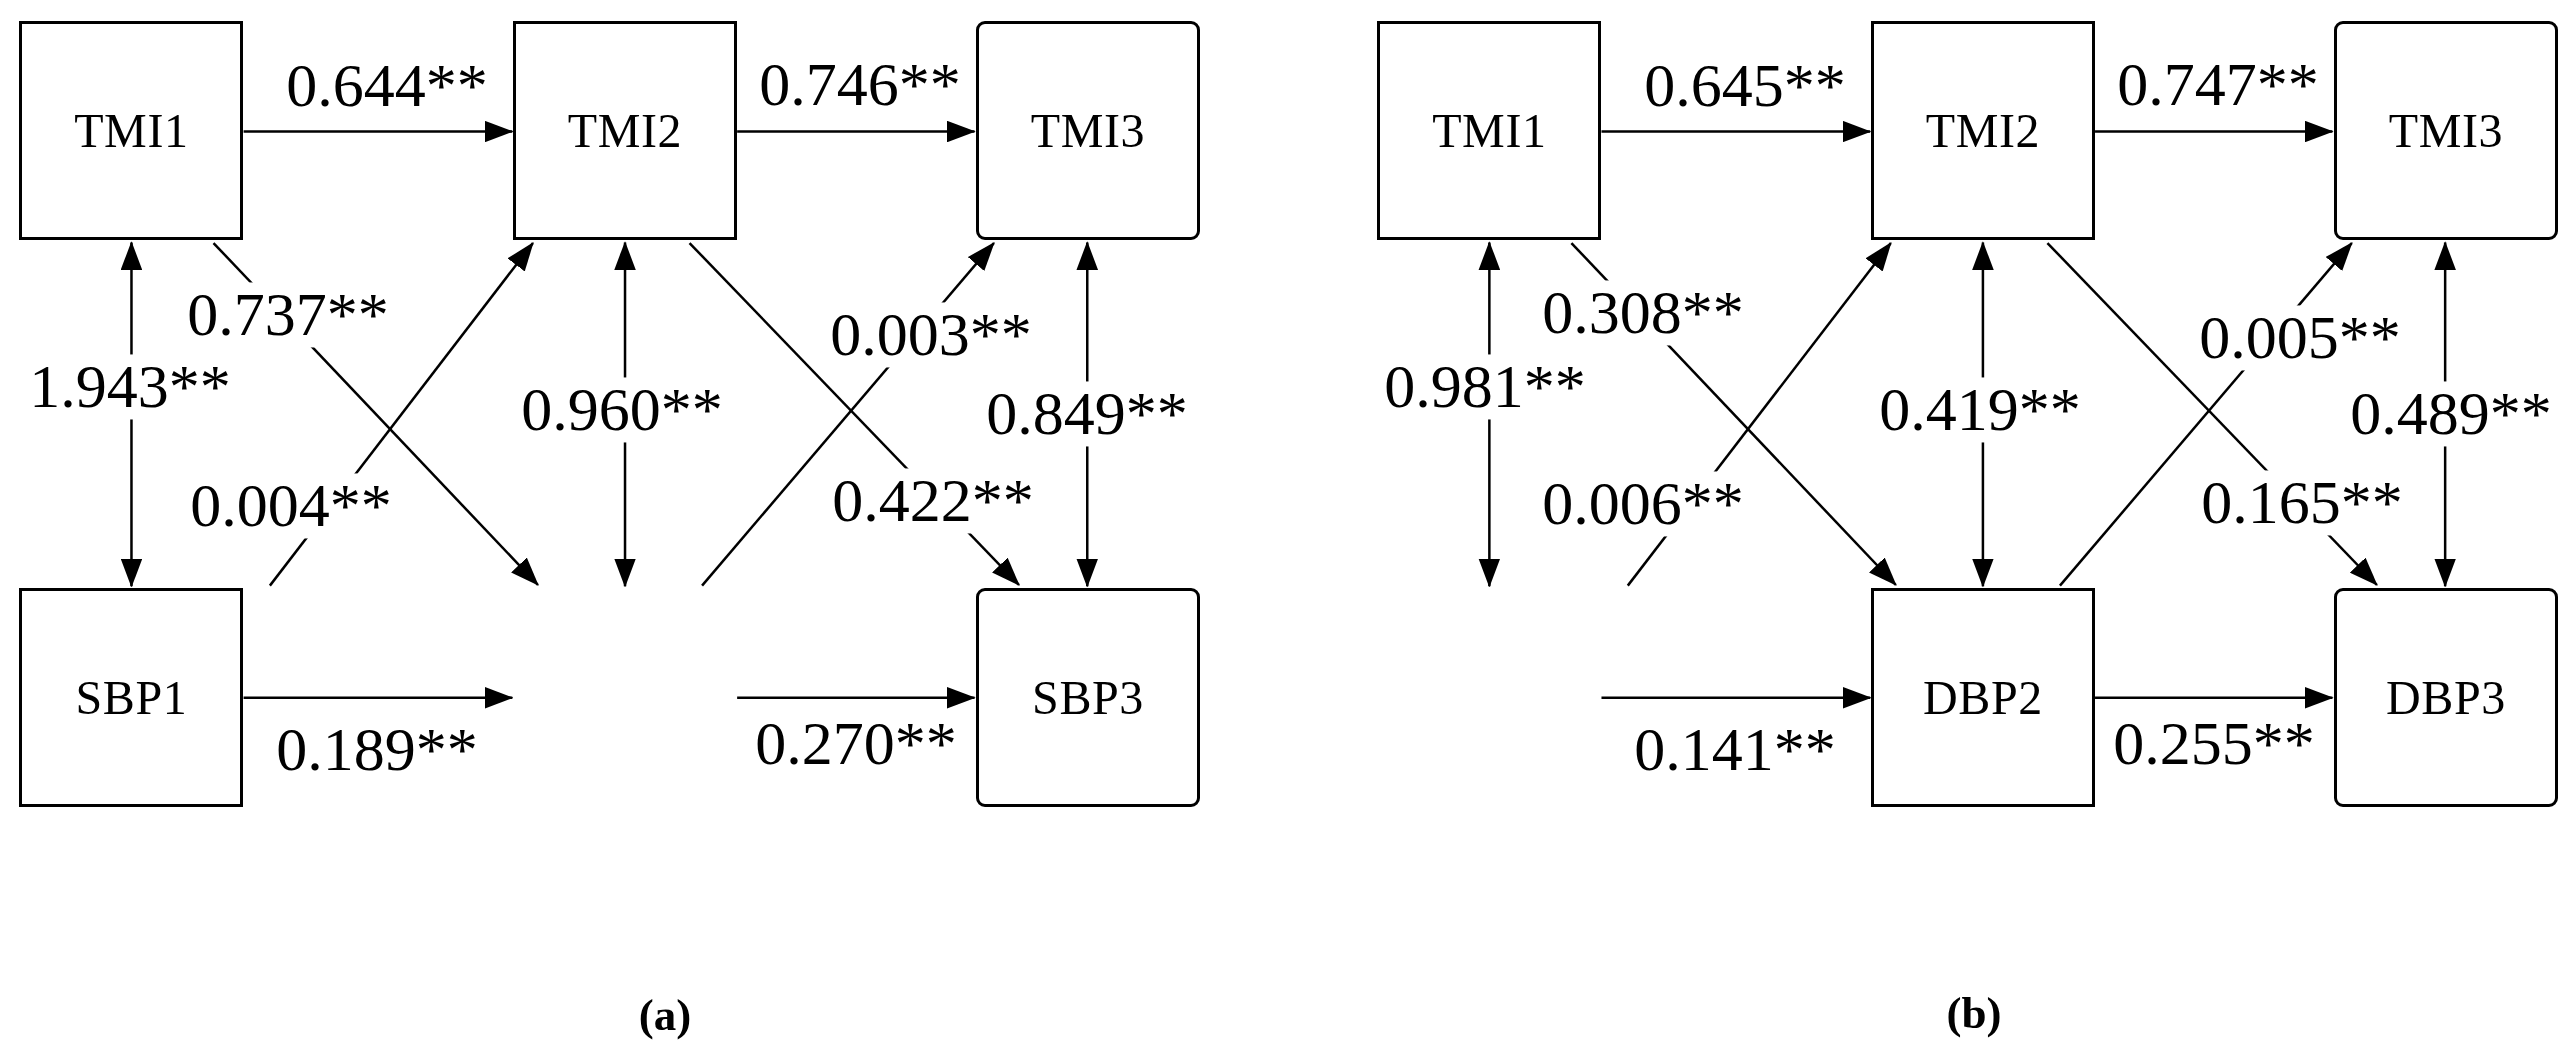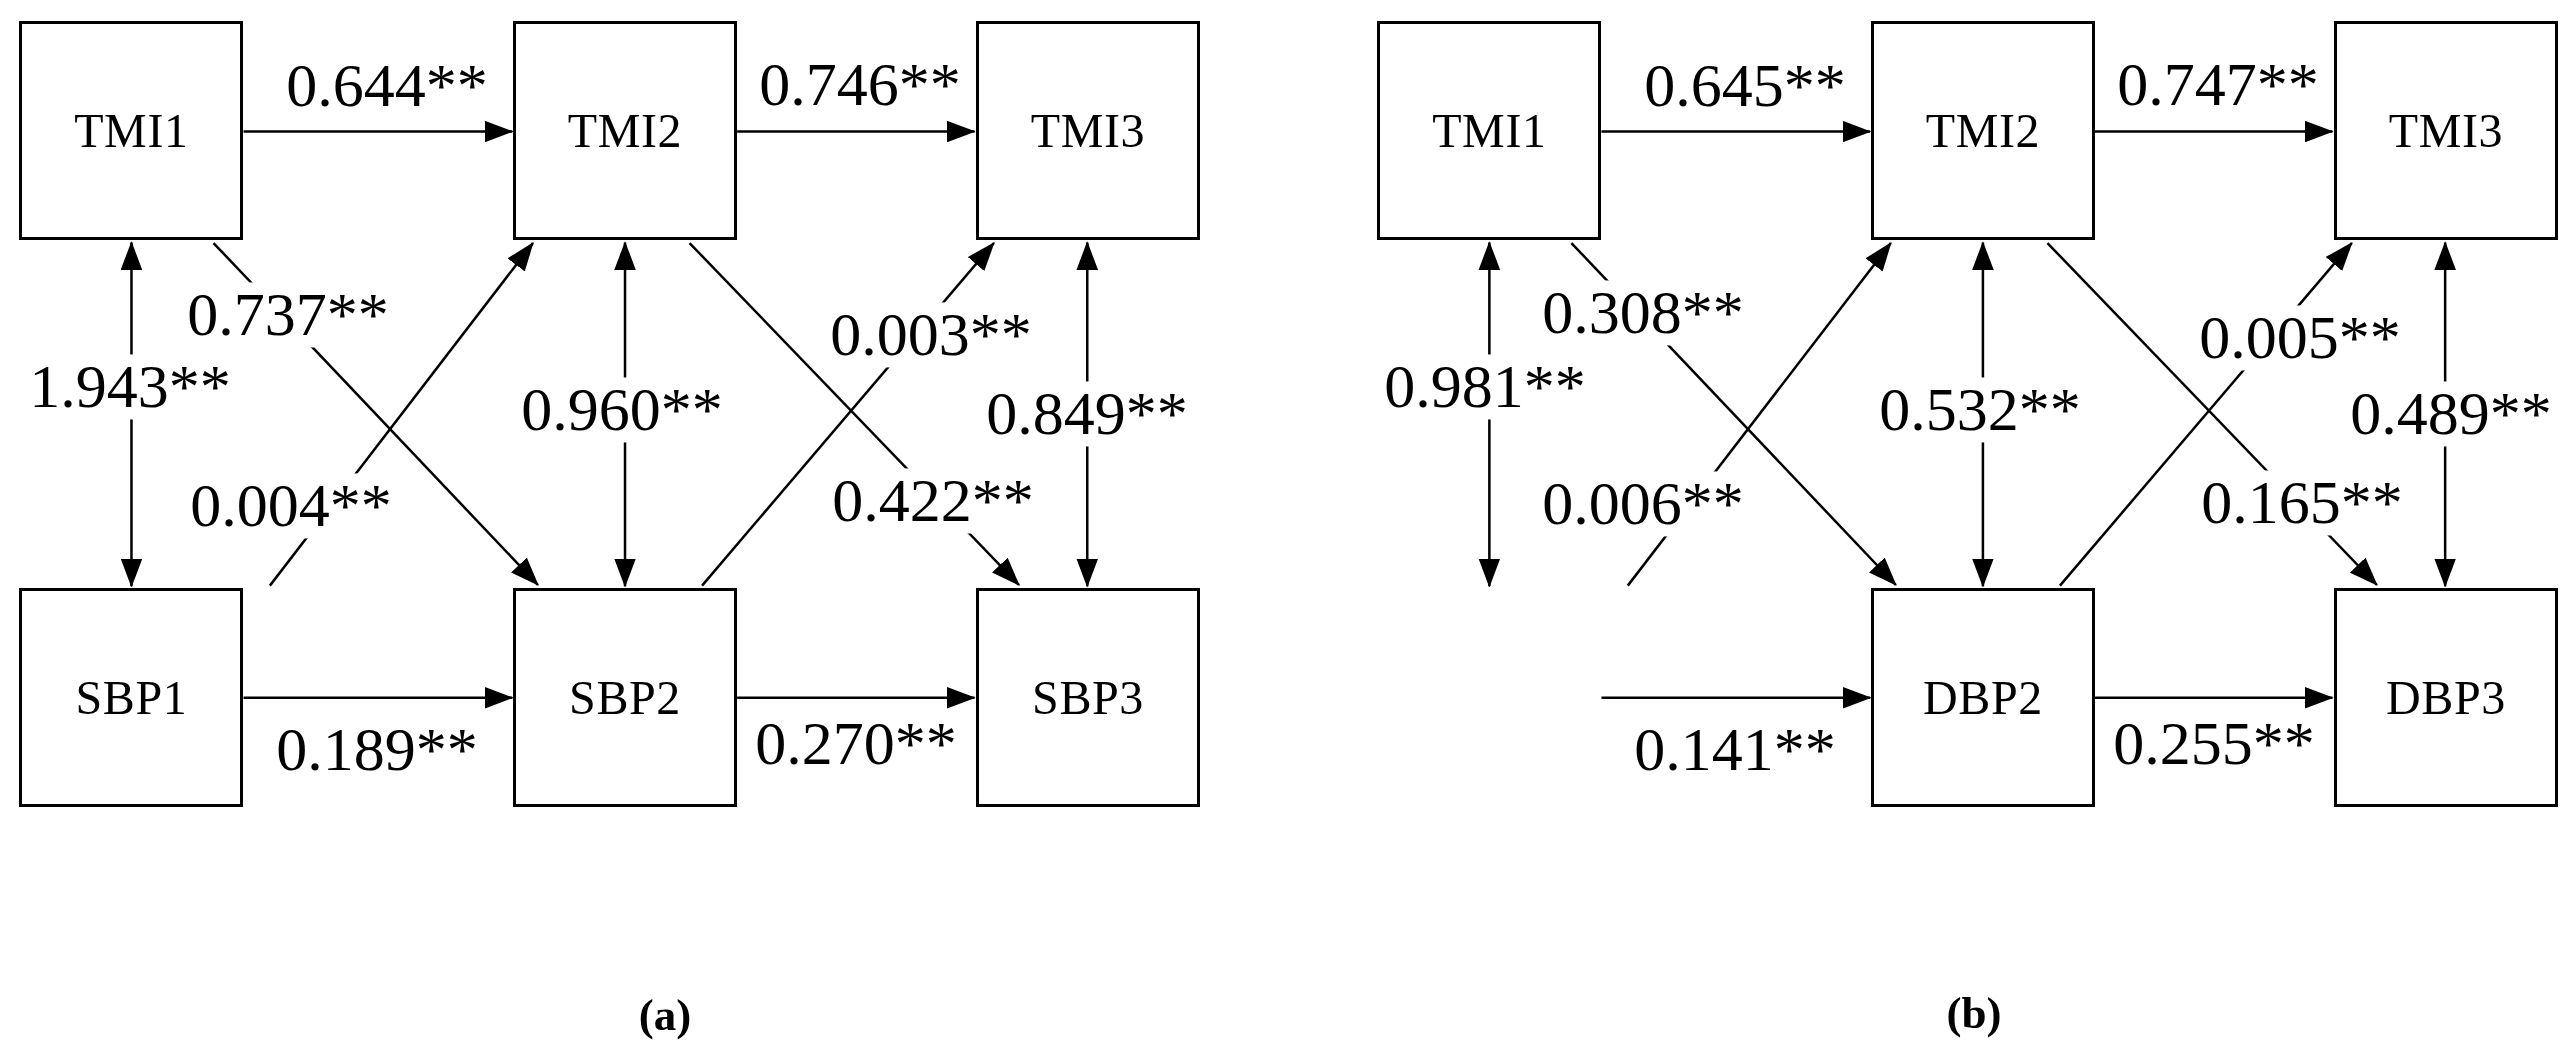--- a/index.html
+++ b/index.html
@@ -39,21 +39,21 @@
     border: 3.1px solid #000000;
     background: #ffffff;
     display: flex;
     align-items: center;
     justify-content: center;
     font-size: 48px;
     letter-spacing: 0.6px;
   }
   .col1 { left: 19.4px; }
   .col2 { left: 513px; }
-  .col3 { left: 976px; }
+  .col3 { left: 976px; border-radius: 9px; }
   .row1 { top: 21px; }
   .row2 { top: 588px; }
   .coef {
     position: absolute;
     transform: translate(-50%, -50%);
     background: #ffffff;
     font-size: 62px;
     line-height: 1.05;
     padding: 0 6.3px;
     white-space: nowrap;
@@ -105,23 +105,20 @@
     </div>
     <div class="node-box col2 row1">
       <span>TMI2</span>
     </div>
     <div class="node-box col3 row1">
       <span>TMI3</span>
     </div>
     <div class="node-box col1 row2">
       <span>SBP1</span>
     </div>
-    <div class="node-box col2 row2">
-      <span>SBP2</span>
-    </div>
     <div class="node-box col3 row2">
       <span>SBP3</span>
     </div>
 
     <div class="coef" style="left:387px; top:86px">0.644**</div>
     <div class="coef" style="left:860px; top:85px">0.746**</div>
     <div class="coef" style="left:377px; top:750px">0.189**</div>
     <div class="coef" style="left:856px; top:744px">0.270**</div>
     <div class="coef" style="left:130px; top:387px">1.943**</div>
     <div class="coef" style="left:622px; top:410px">0.960**</div>
@@ -147,21 +144,21 @@
     </div>
     <div class="node-box col3 row2">
       <span>DBP3</span>
     </div>
 
     <div class="coef" style="left:387px; top:86px">0.645**</div>
     <div class="coef" style="left:860px; top:85px">0.747**</div>
     <div class="coef" style="left:377px; top:750px">0.141**</div>
     <div class="coef" style="left:856px; top:744px">0.255**</div>
     <div class="coef" style="left:127px; top:387px">0.981**</div>
-    <div class="coef" style="left:622px; top:410px">0.532**</div>
+    <div class="coef" style="left:622px; top:410px">0.419**</div>
     <div class="coef" style="left:1093px; top:414px">0.489**</div>
     <div class="coef" style="left:285px; top:313px">0.308**</div>
     <div class="coef" style="left:285px; top:504px">0.006**</div>
     <div class="coef" style="left:942px; top:338px">0.005**</div>
     <div class="coef" style="left:944px; top:503px">0.165**</div>
   </div>
 
   <div class="caption" style="left:665px; top:1015px">(a)</div>
   <div class="caption" style="left:1974px; top:1013px">(b)</div>
 

